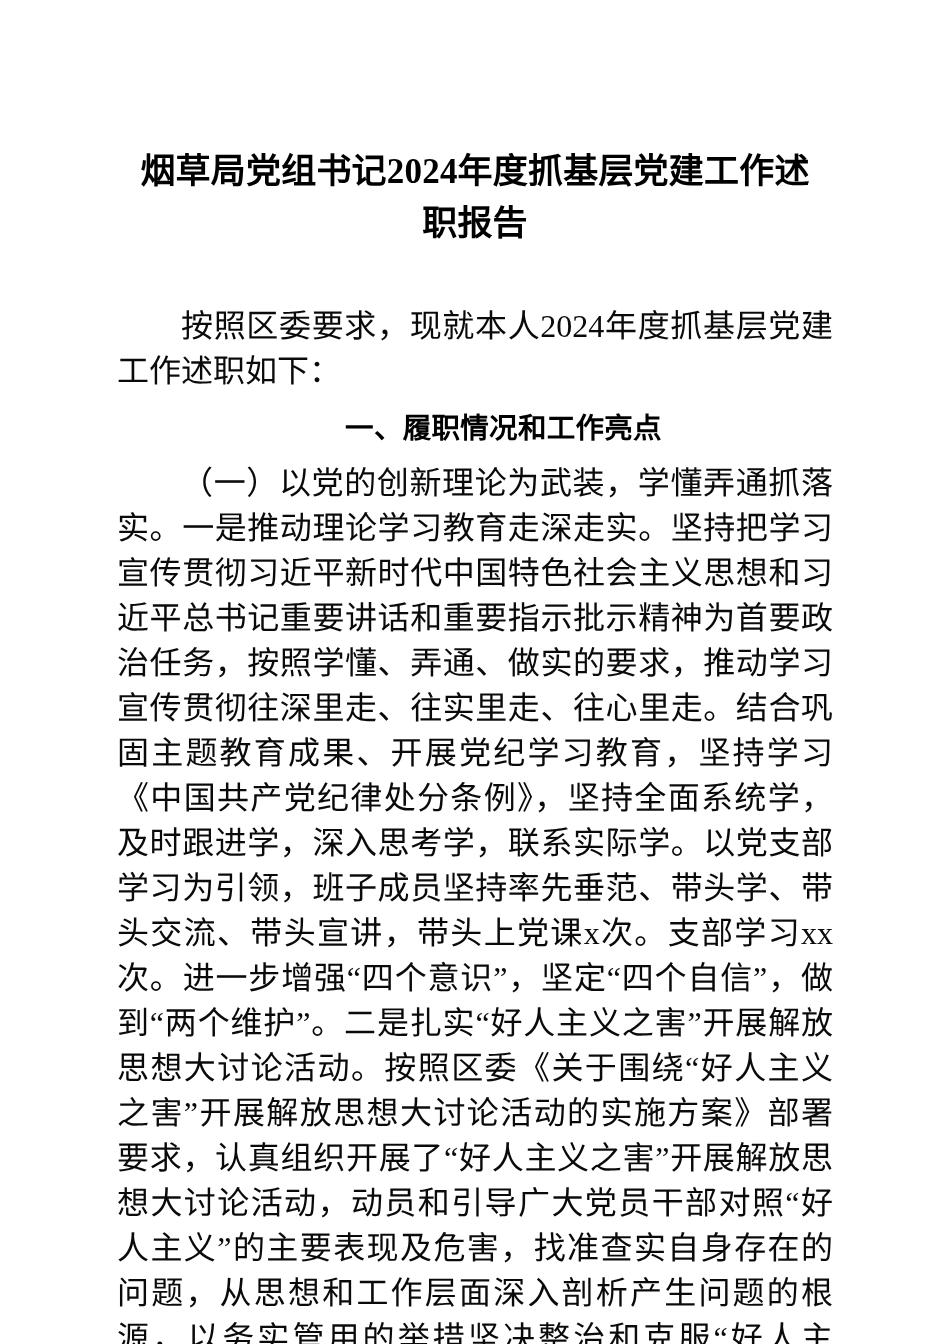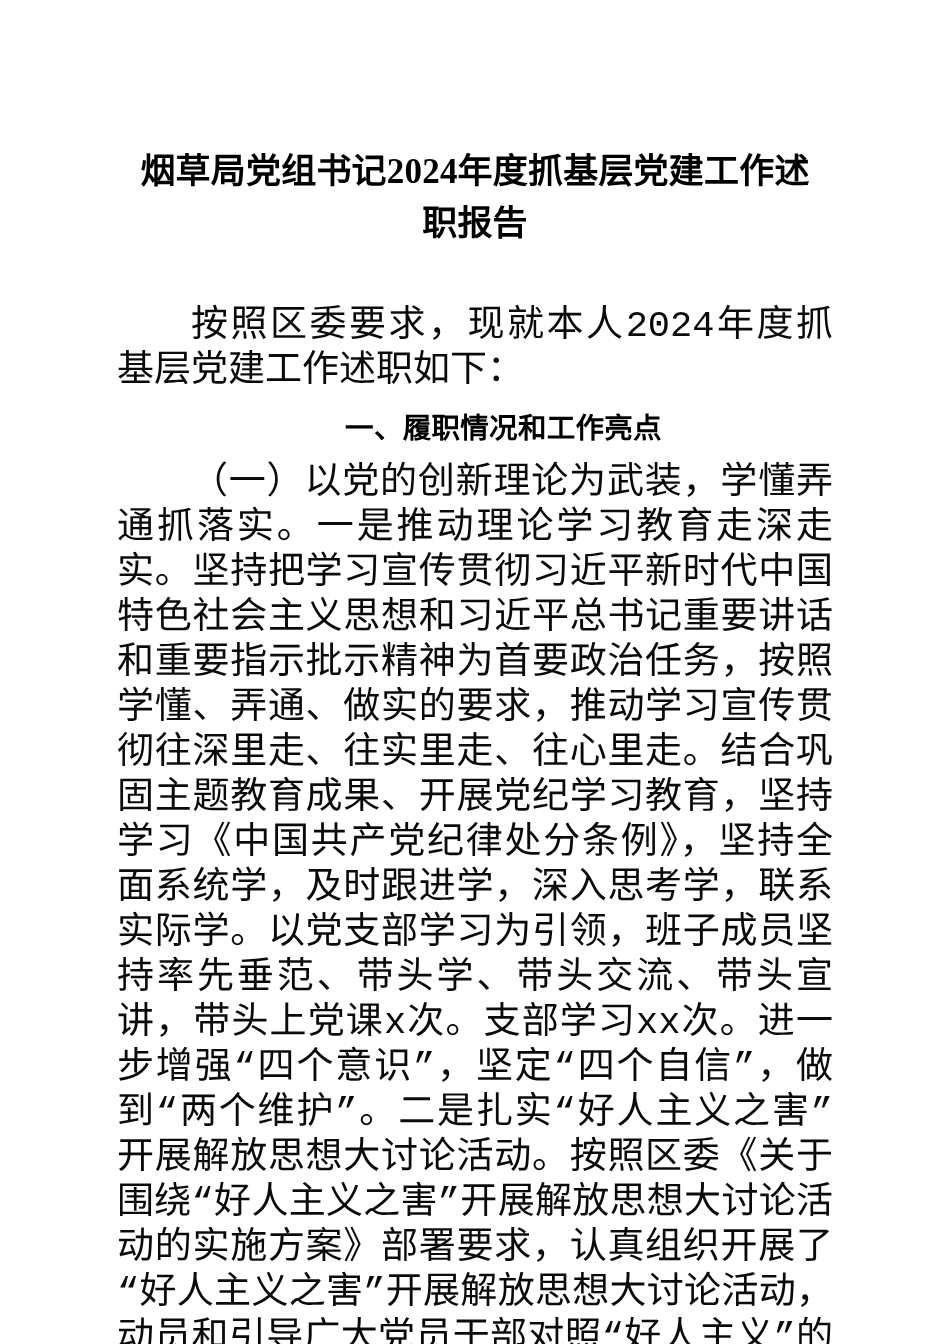--- a/index.html
+++ b/index.html
@@ -38,22 +38,22 @@
     color: #000000;
     letter-spacing: 0.2px;
     padding-top: 128px;
     text-rendering: optimizeLegibility;
   }
 
   
   .para {
     margin: 0;
     padding: 0;
-    font-family: Liberation Mono, monospace;
-    font-size: 37px;
+    font-family: Liberation Serif, serif;
+    font-size: 32px;
     line-height: 45px;
     color: #0a0a0a;
     text-align: justify;
     text-justify: inter-character;
     text-indent: 2em;
     font-weight: normal;
   }
 
   .para-lead {
     margin-top: 54px;

